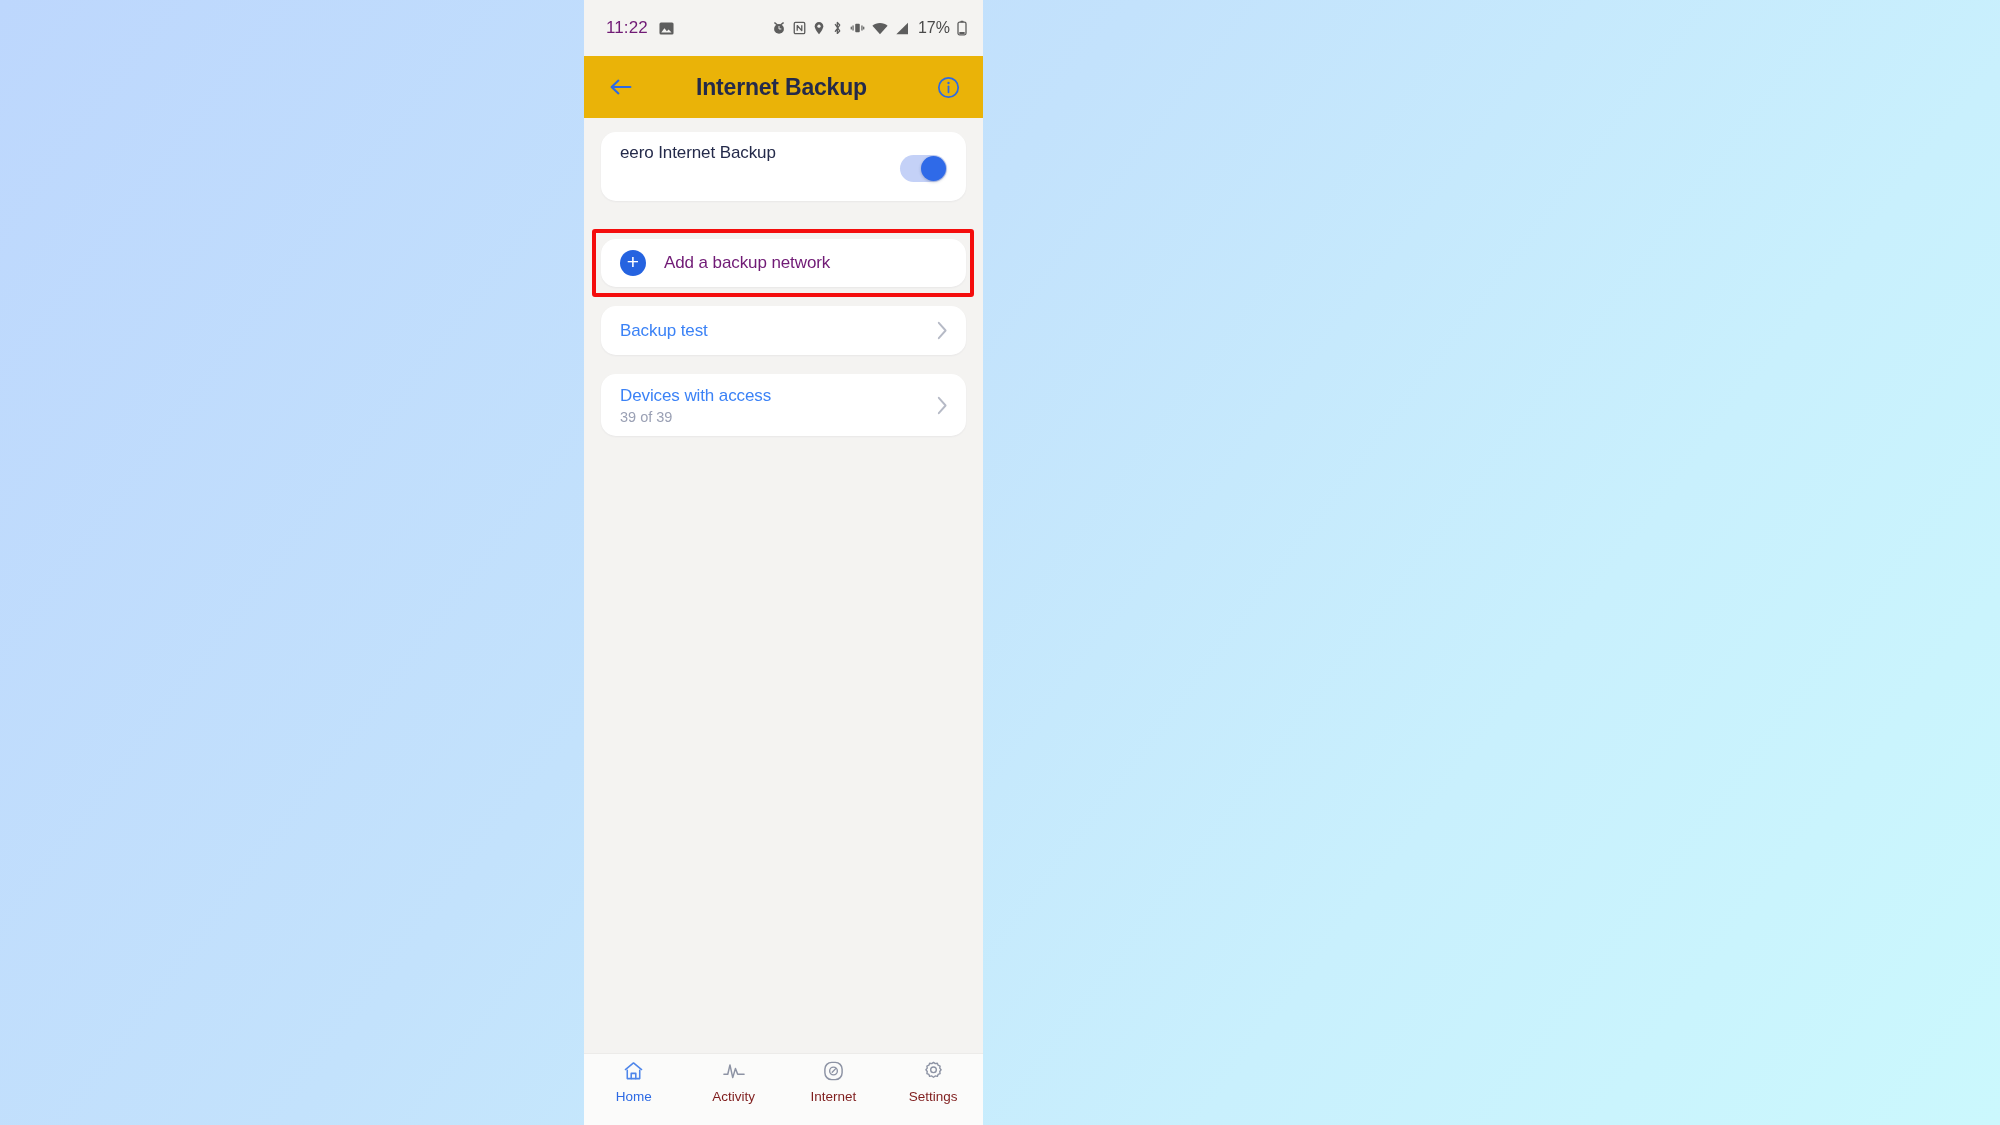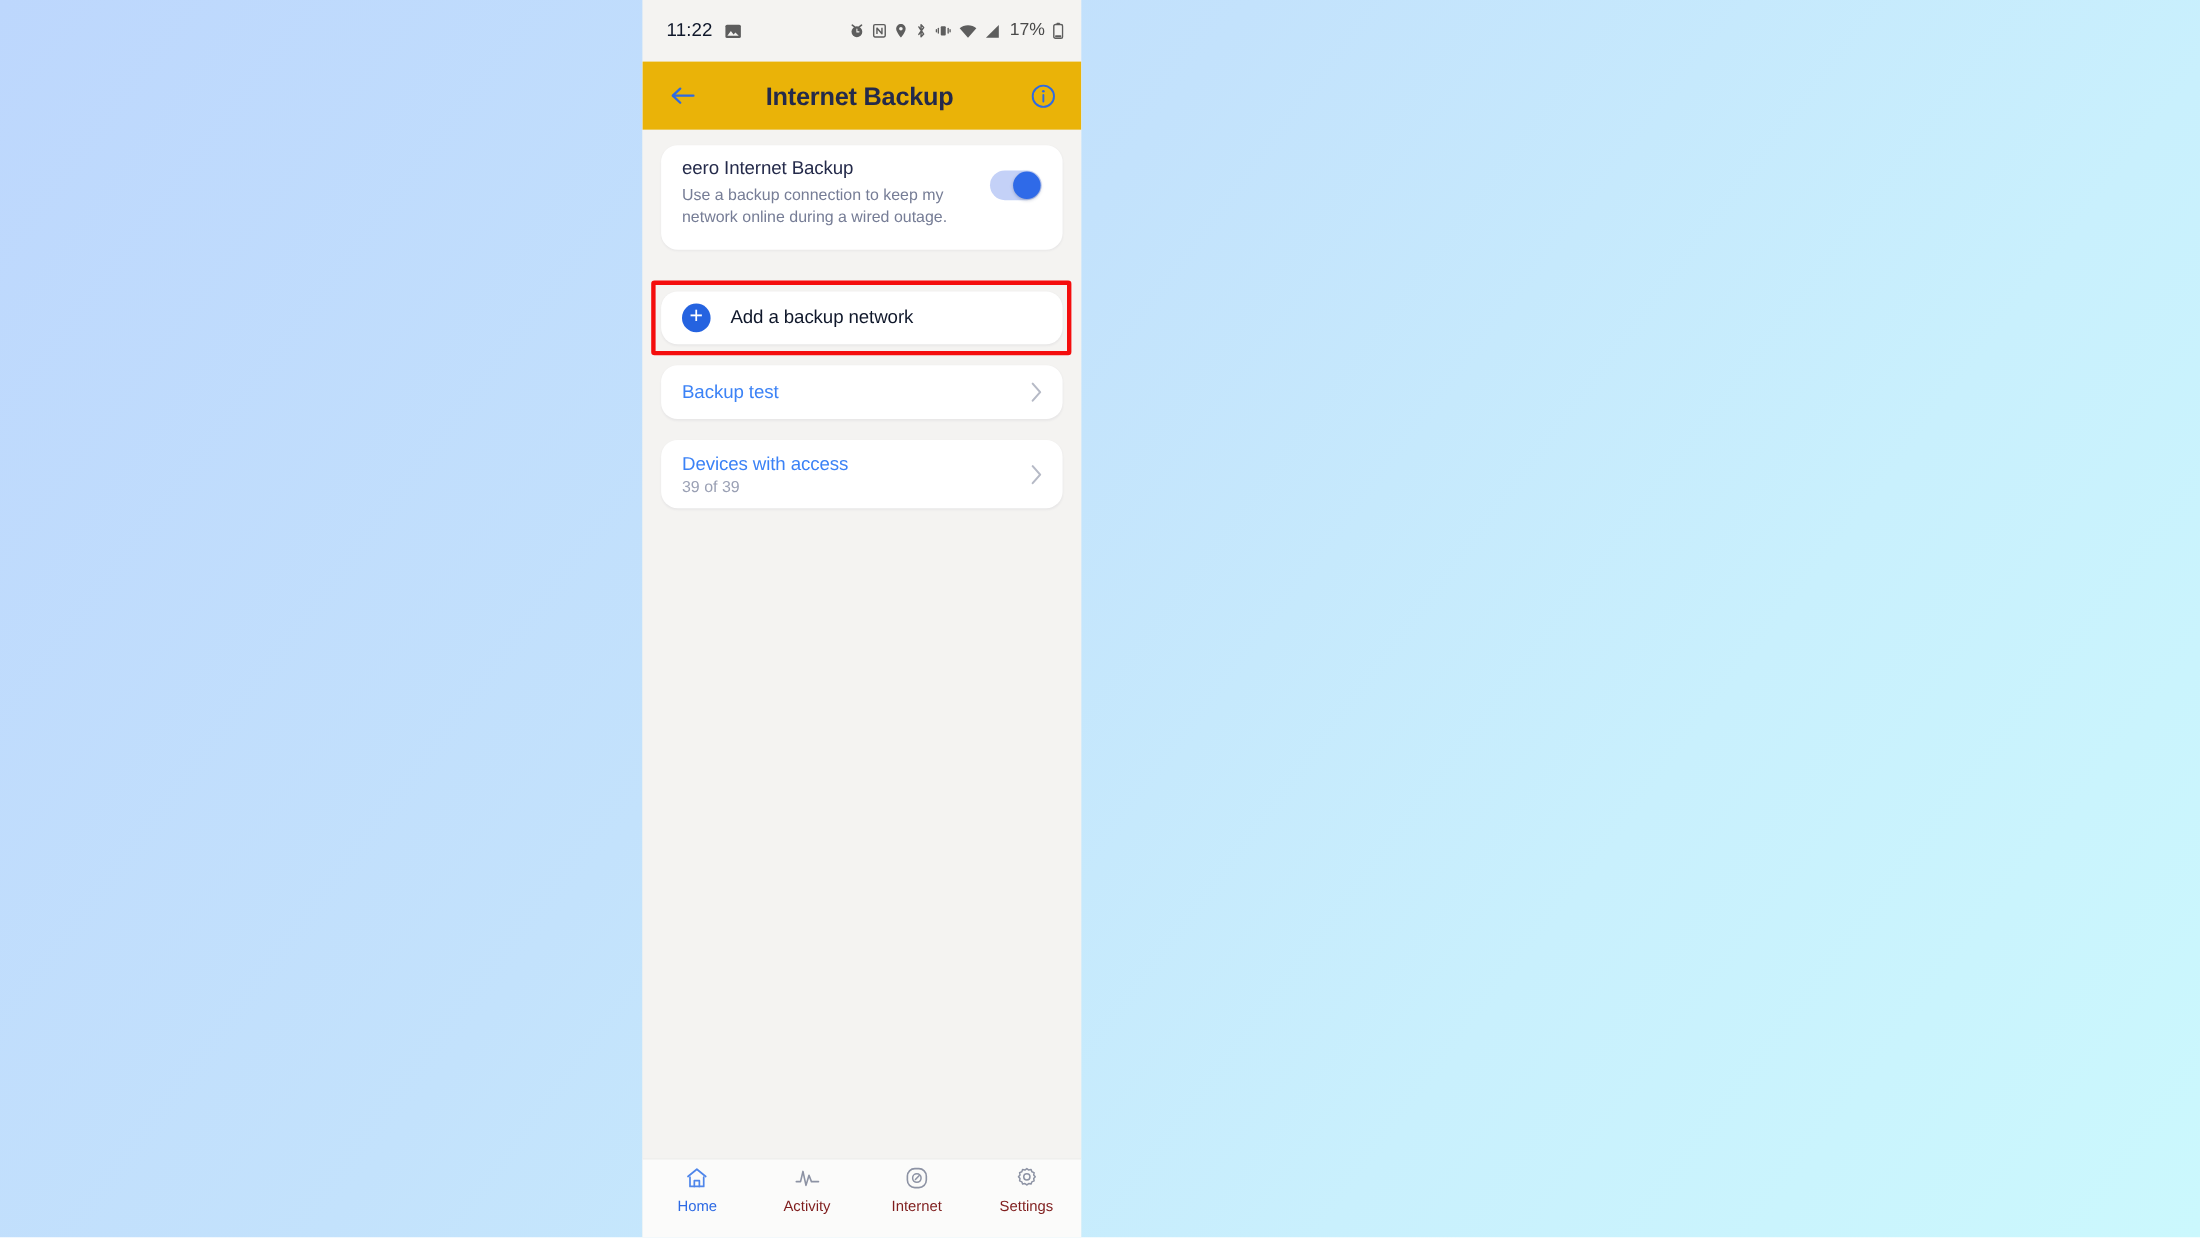--- a/index.html
+++ b/index.html
@@ -30,21 +30,21 @@
   #statusbar {
     height:56px;
     flex:0 0 56px;
     display:flex; align-items:center;
     padding:0 16px 0 22px;
     color:#5d5d5d;
   }
   #statusbar .clock {
     font-size:17px;
     letter-spacing:.1px;
-    color:#0f172a;
+    color:#701a75;
   }
   #statusbar .photo-ic {
     margin-left:11px;
     display:flex; align-items:center;
   }
   #statusbar .sb-spacer { flex:1; }
   #statusbar .sb-right {
     display:flex; align-items:center; gap:7px;
   }
   #statusbar .batt-pct {
@@ -161,21 +161,21 @@
   }
   .plus-circle span {
     color:#fff;
     font-size:21px;
     line-height:18px;
     font-weight:400;
     margin-top:-2px;
   }
   #add-row .label {
     font-size:17px;
-    color:#0f172a;
+    color:#701a75;
     letter-spacing:-.1px;
   }
 
   
   .nav-row {
     margin-top:19px;
     padding:0 18px 0 19px;
     display:flex; align-items:center;
     min-height:49px;
     cursor:pointer;
@@ -320,21 +320,20 @@
           </svg>
         </span>
       </div>
     </div>
 
     <div id="content">
 
       <div class="card" id="eero-card">
         <div class="txt">
           <div class="t-title">eero Internet Backup</div>
-          <div class="t-desc">Use a backup connection to keep my network online during a wired outage.</div>
         </div>
         <div class="toggle">
           <div class="knob"></div>
         </div>
       </div>
 
       <div id="add-wrap">
         <div class="card" id="add-row">
           <div class="plus-circle">
             <span>+</span>

